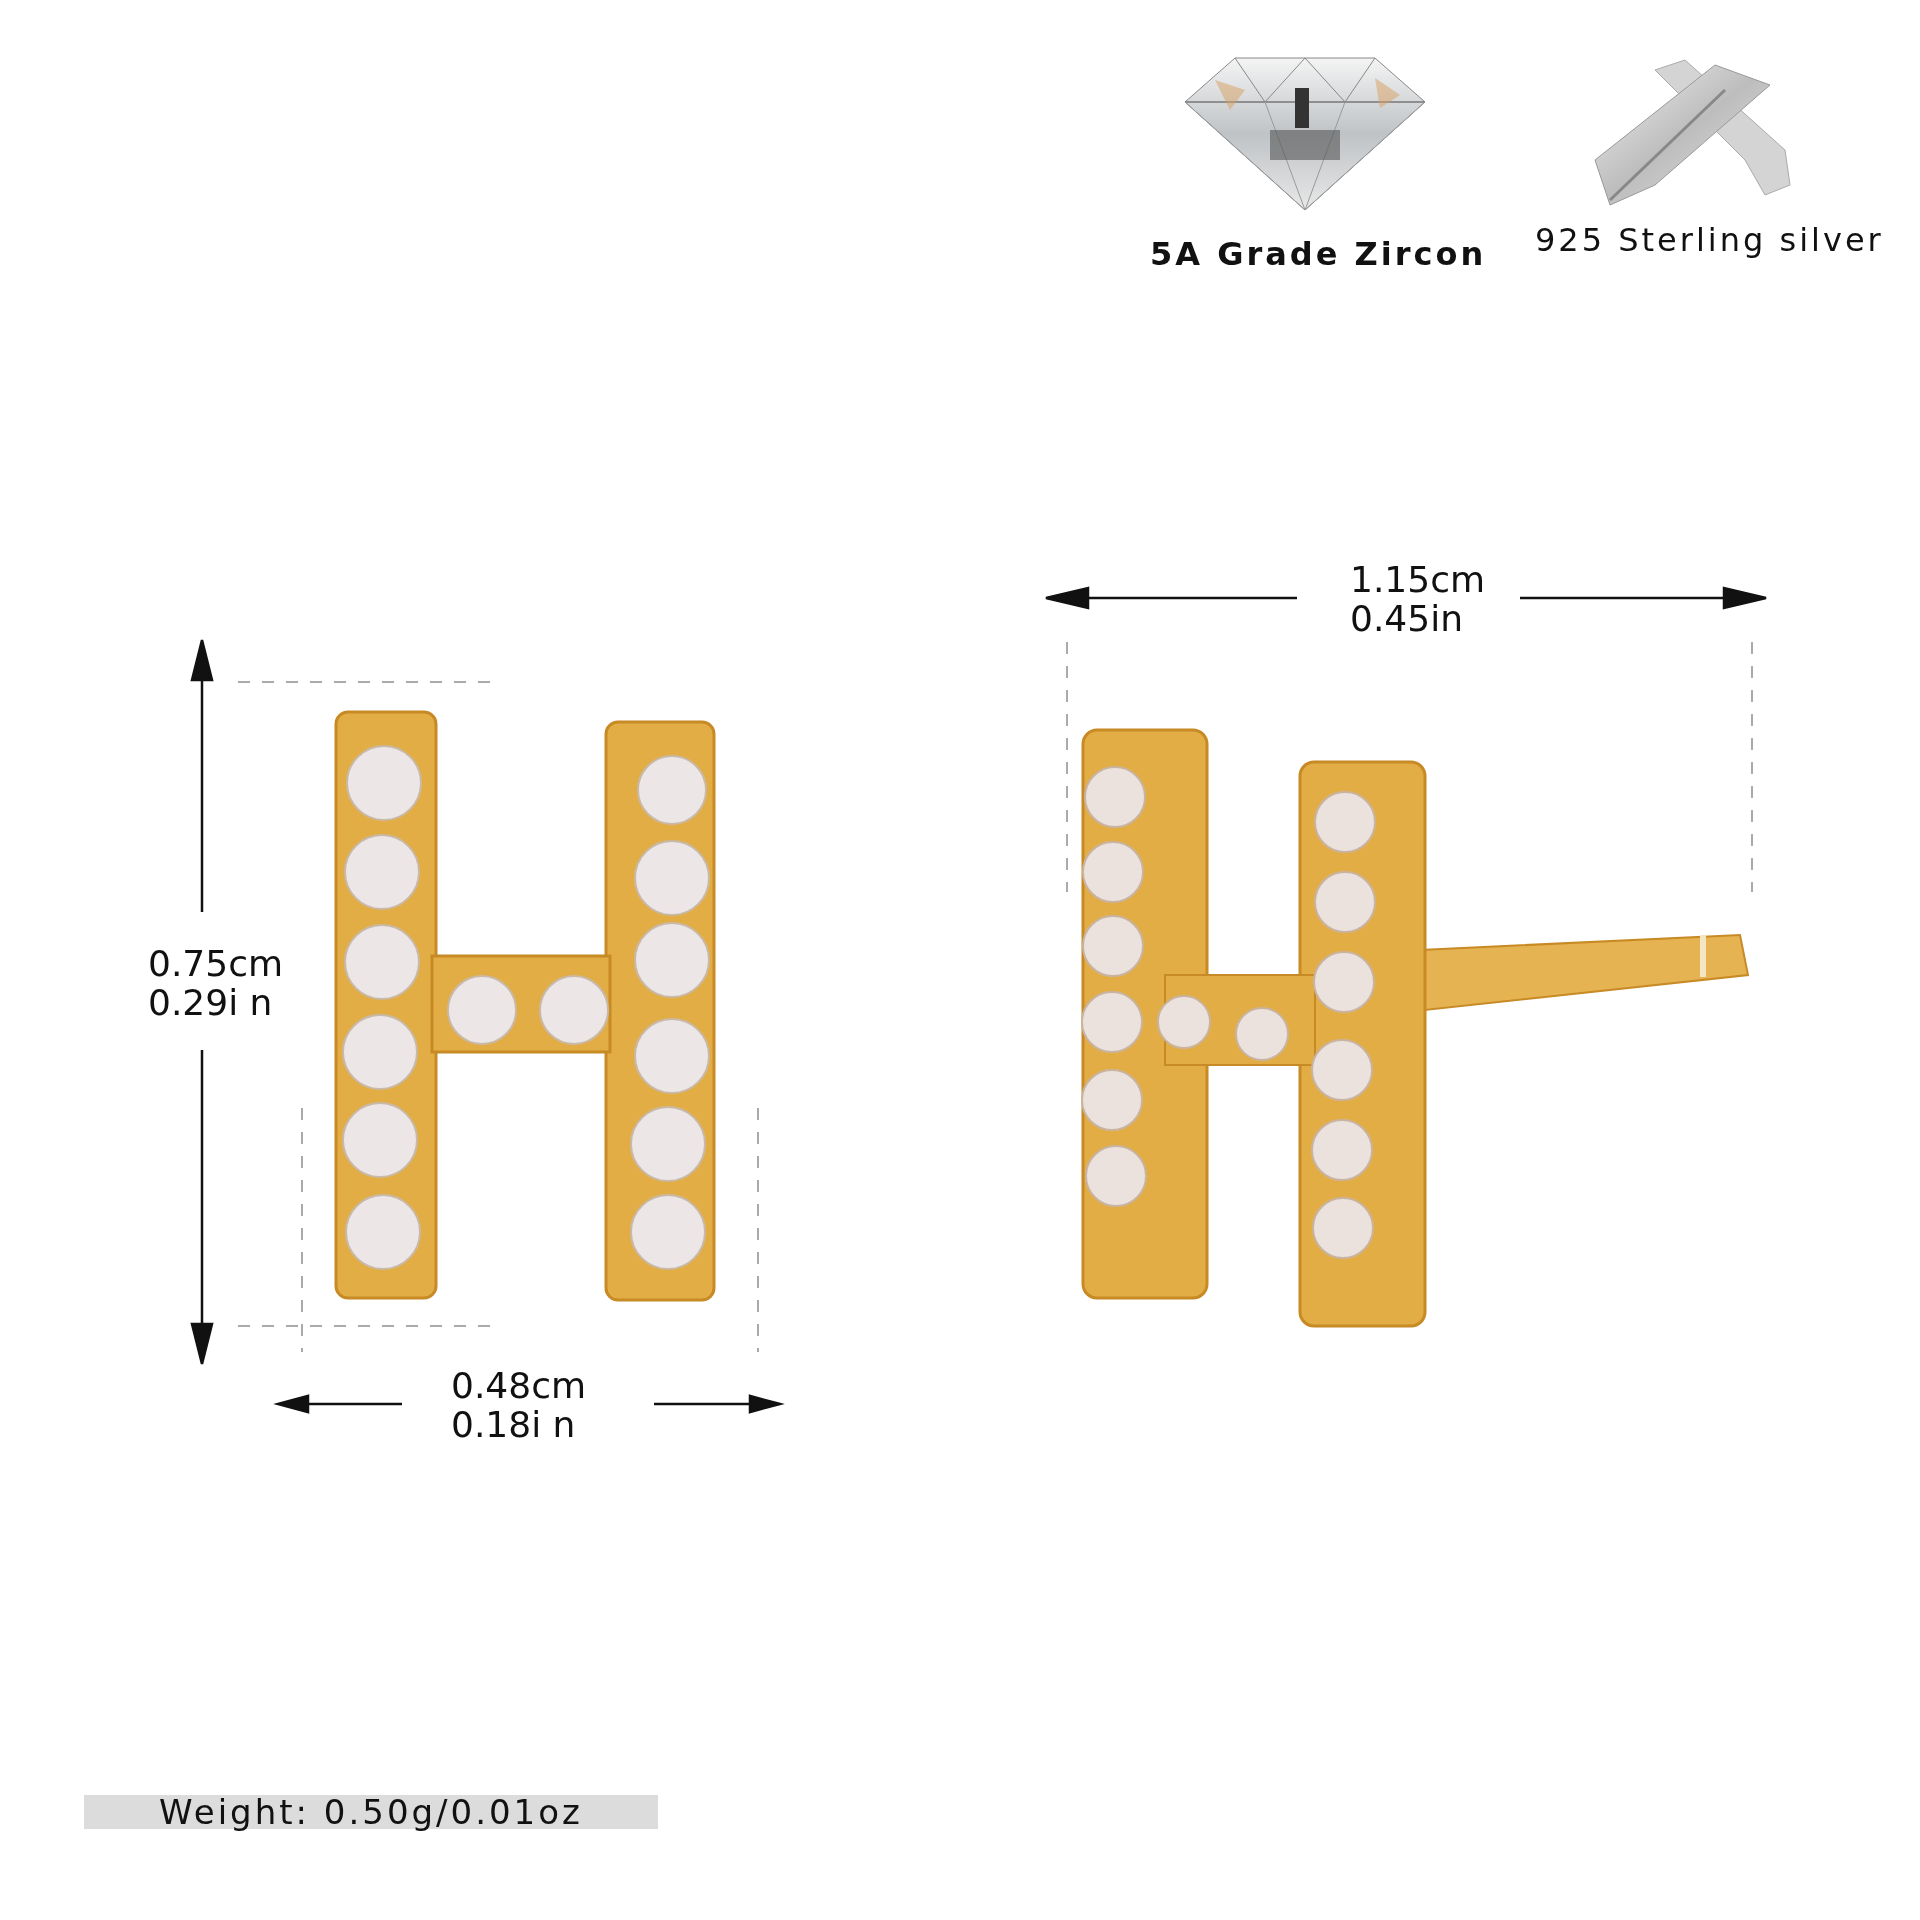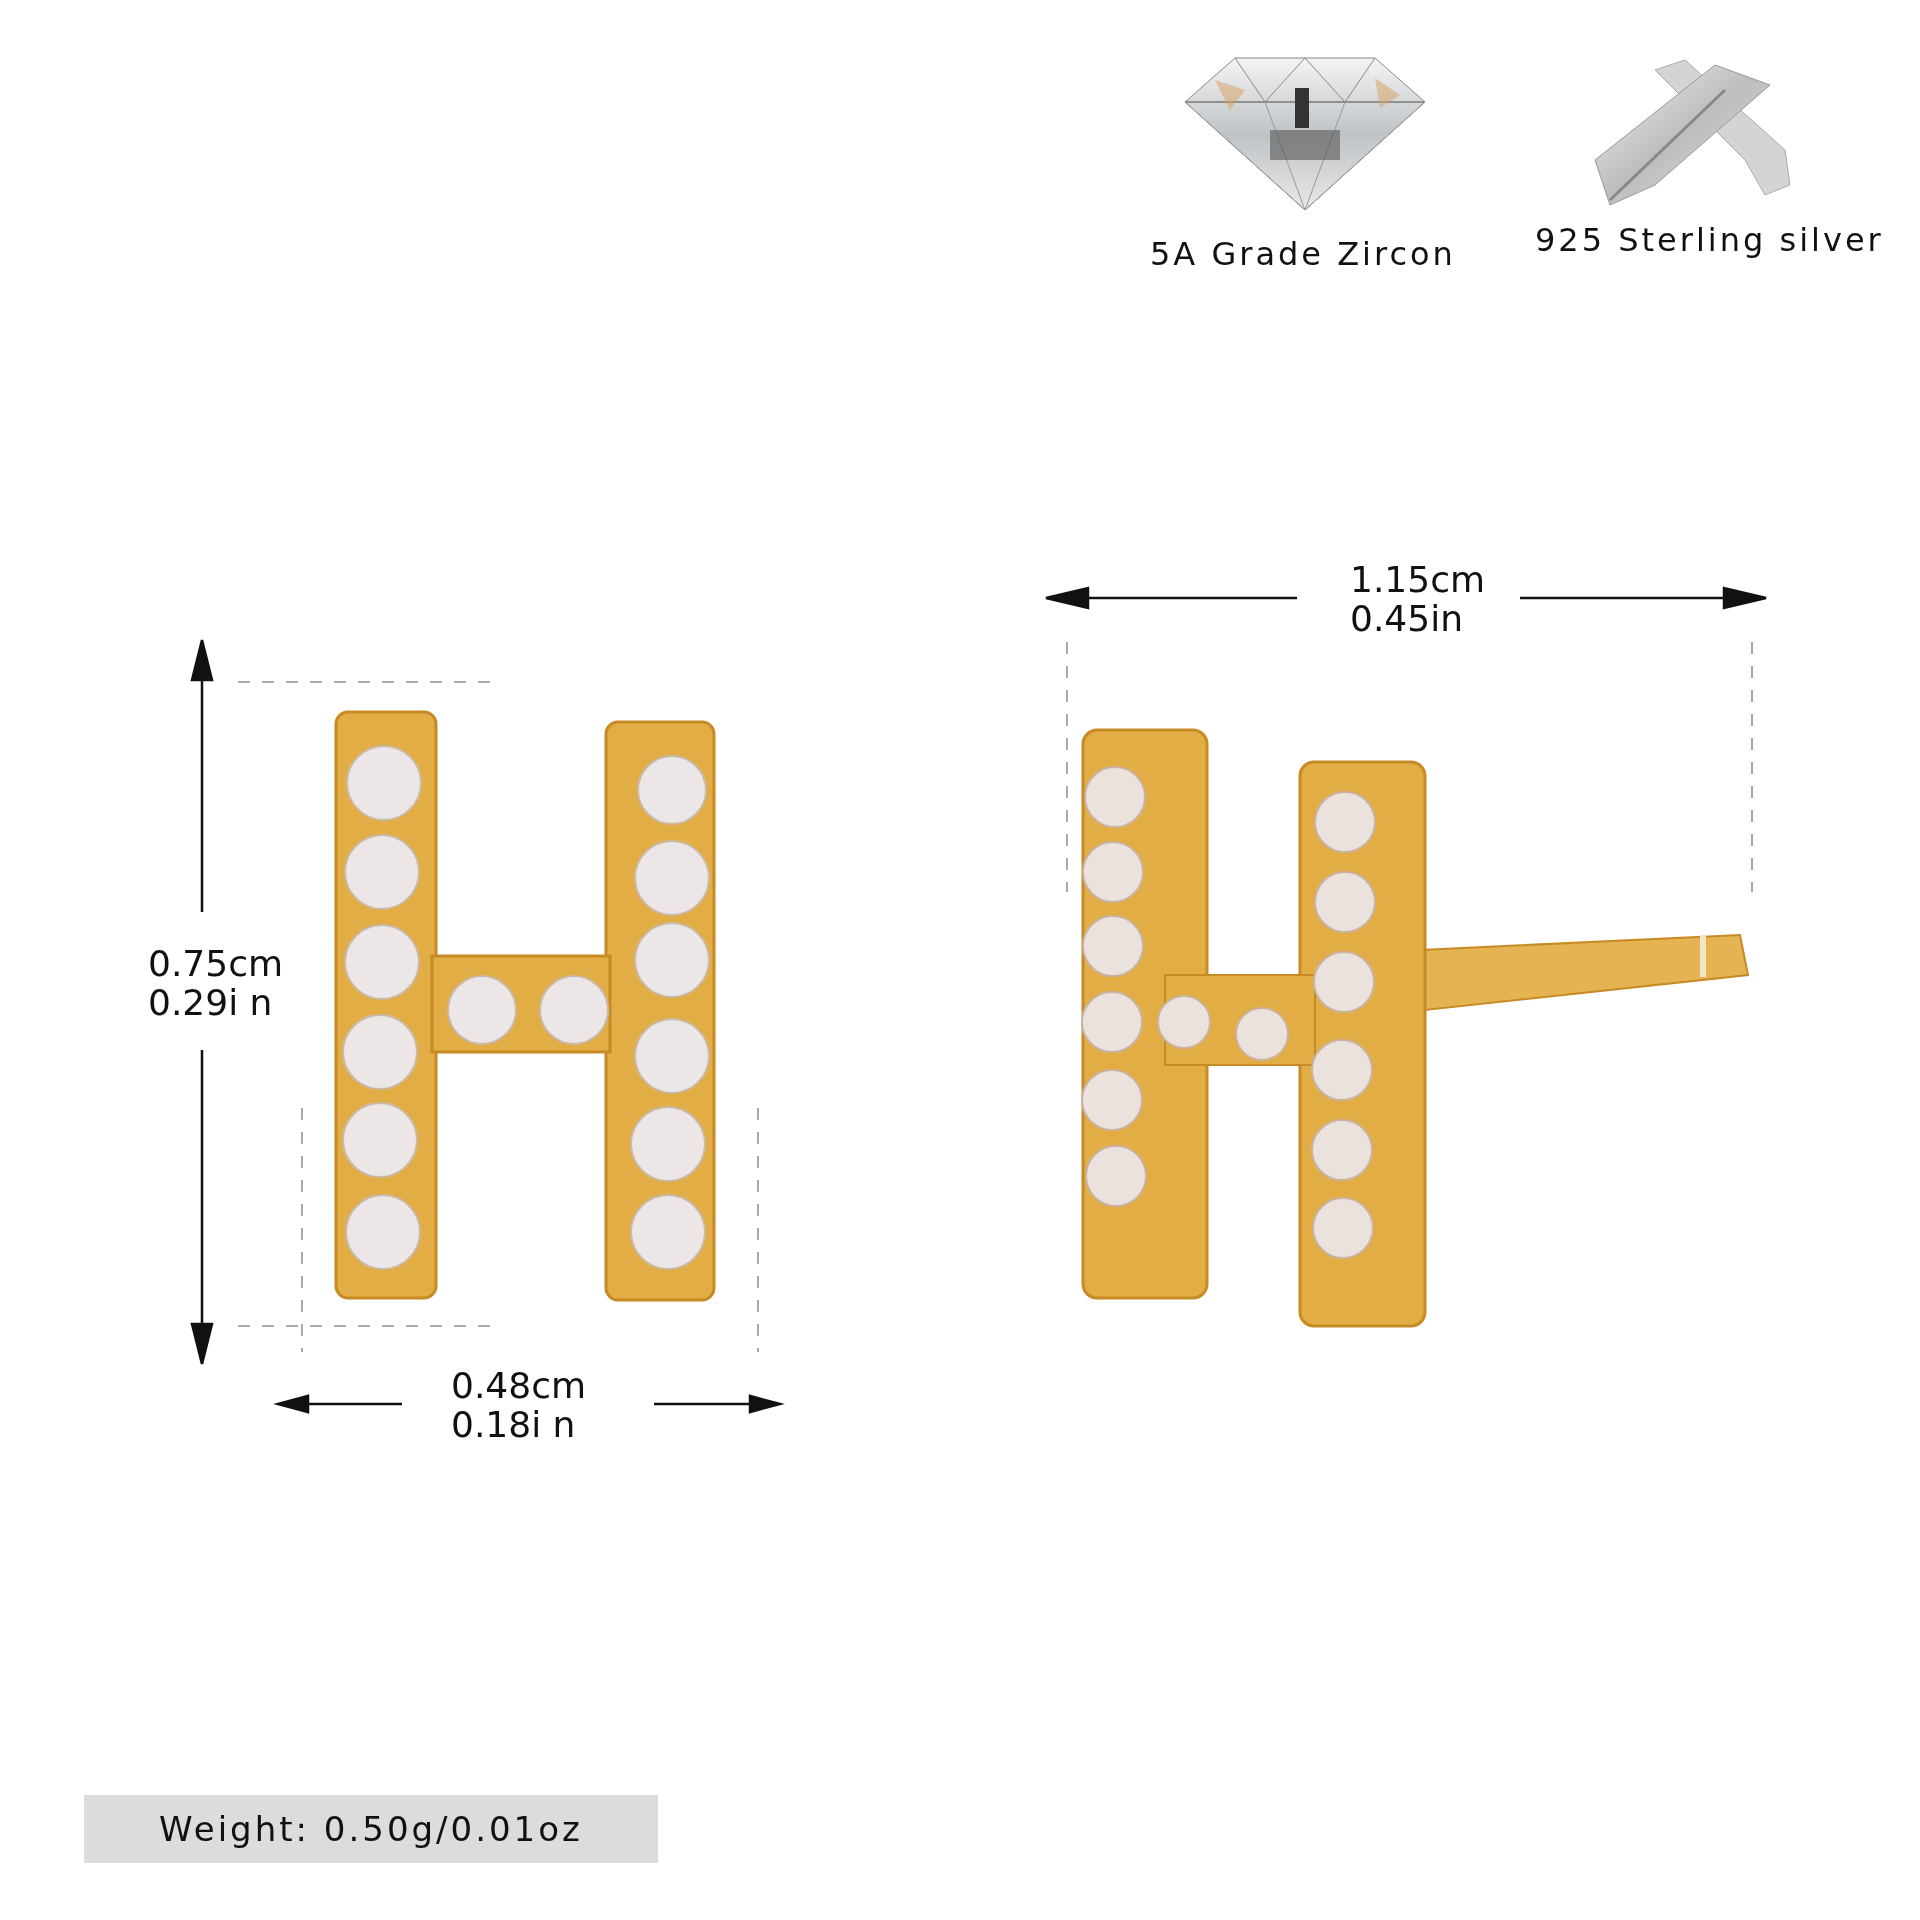--- a/index.html
+++ b/index.html
@@ -1,20 +1,20 @@
 <!DOCTYPE html>
 <html><head>
 <meta charset="utf-8">
 <style>
   html, body { margin: 0; padding: 0; background: #ffffff; }
   body { width: 1920px; height: 1920px; position: relative; overflow: hidden; font-family: "DejaVu Sans", sans-serif; color: #111; }
   .abs { position: absolute; }
   .feature-label { font-size: 32px; letter-spacing: 3px; color: #111; white-space: nowrap; }
   .dim-text { font-size: 36px; line-height: 39px; color: #111; white-space: nowrap; }
-  .weight-bar { left: 84px; top: 1795px; width: 574px; height: 68px; background: #dcdcdc; display: flex; align-items: center; justify-content: center; }
+  .weight-bar { left: 84px; top: 1795px; width: 574px; height: 34px; background: #dcdcdc; display: flex; align-items: center; justify-content: center; }
   .weight-text { font-size: 34px; letter-spacing: 3px; color: #111; }
   svg { position: absolute; left: 0; top: 0; }
 </style>
 </head>
 <body>
 
 <div class="abs" style="left:1175px; top:50px; width:260px; height:170px;">
   <svg width="260" height="170" viewBox="0 0 260 170">
     <defs>
       <linearGradient id="dg" x1="0" y1="0" x2="0" y2="1">
@@ -27,21 +27,21 @@
     <polyline points="10,52 250,52" stroke="#777" stroke-width="1.5" fill="none"></polyline>
     <polyline points="60,8 90,52 130,8 170,52 200,8" stroke="#888" fill="none"></polyline>
     <polyline points="10,52 130,160 90,52" stroke="#999" fill="none"></polyline>
     <polyline points="250,52 130,160 170,52" stroke="#999" fill="none"></polyline>
     <rect x="120" y="38" width="14" height="40" fill="#333"></rect>
     <rect x="95" y="80" width="70" height="30" fill="#555" opacity="0.6"></rect>
     <polygon points="40,30 70,40 55,60" fill="#d8a060" opacity="0.5"></polygon>
     <polygon points="200,28 225,45 205,58" fill="#d8a060" opacity="0.5"></polygon>
   </svg>
 </div>
-<div class="abs feature-label" style="left:1150px; top:235px;">5A Grade Zircon</div>
+<div class="abs feature-label" style="left:1150px; top:235px;font-weight:bold;">5A Grade Zircon</div>
 
 <div class="abs" style="left:1585px; top:55px; width:250px; height:160px;">
   <svg width="250" height="160" viewBox="0 0 250 160">
     <defs>
       <linearGradient id="sg" x1="0" y1="0" x2="1" y2="1">
         <stop offset="0" stop-color="#f2f2f2"></stop>
         <stop offset="0.5" stop-color="#bdbdbd"></stop>
         <stop offset="1" stop-color="#e6e6e6"></stop>
       </linearGradient>
     </defs>

